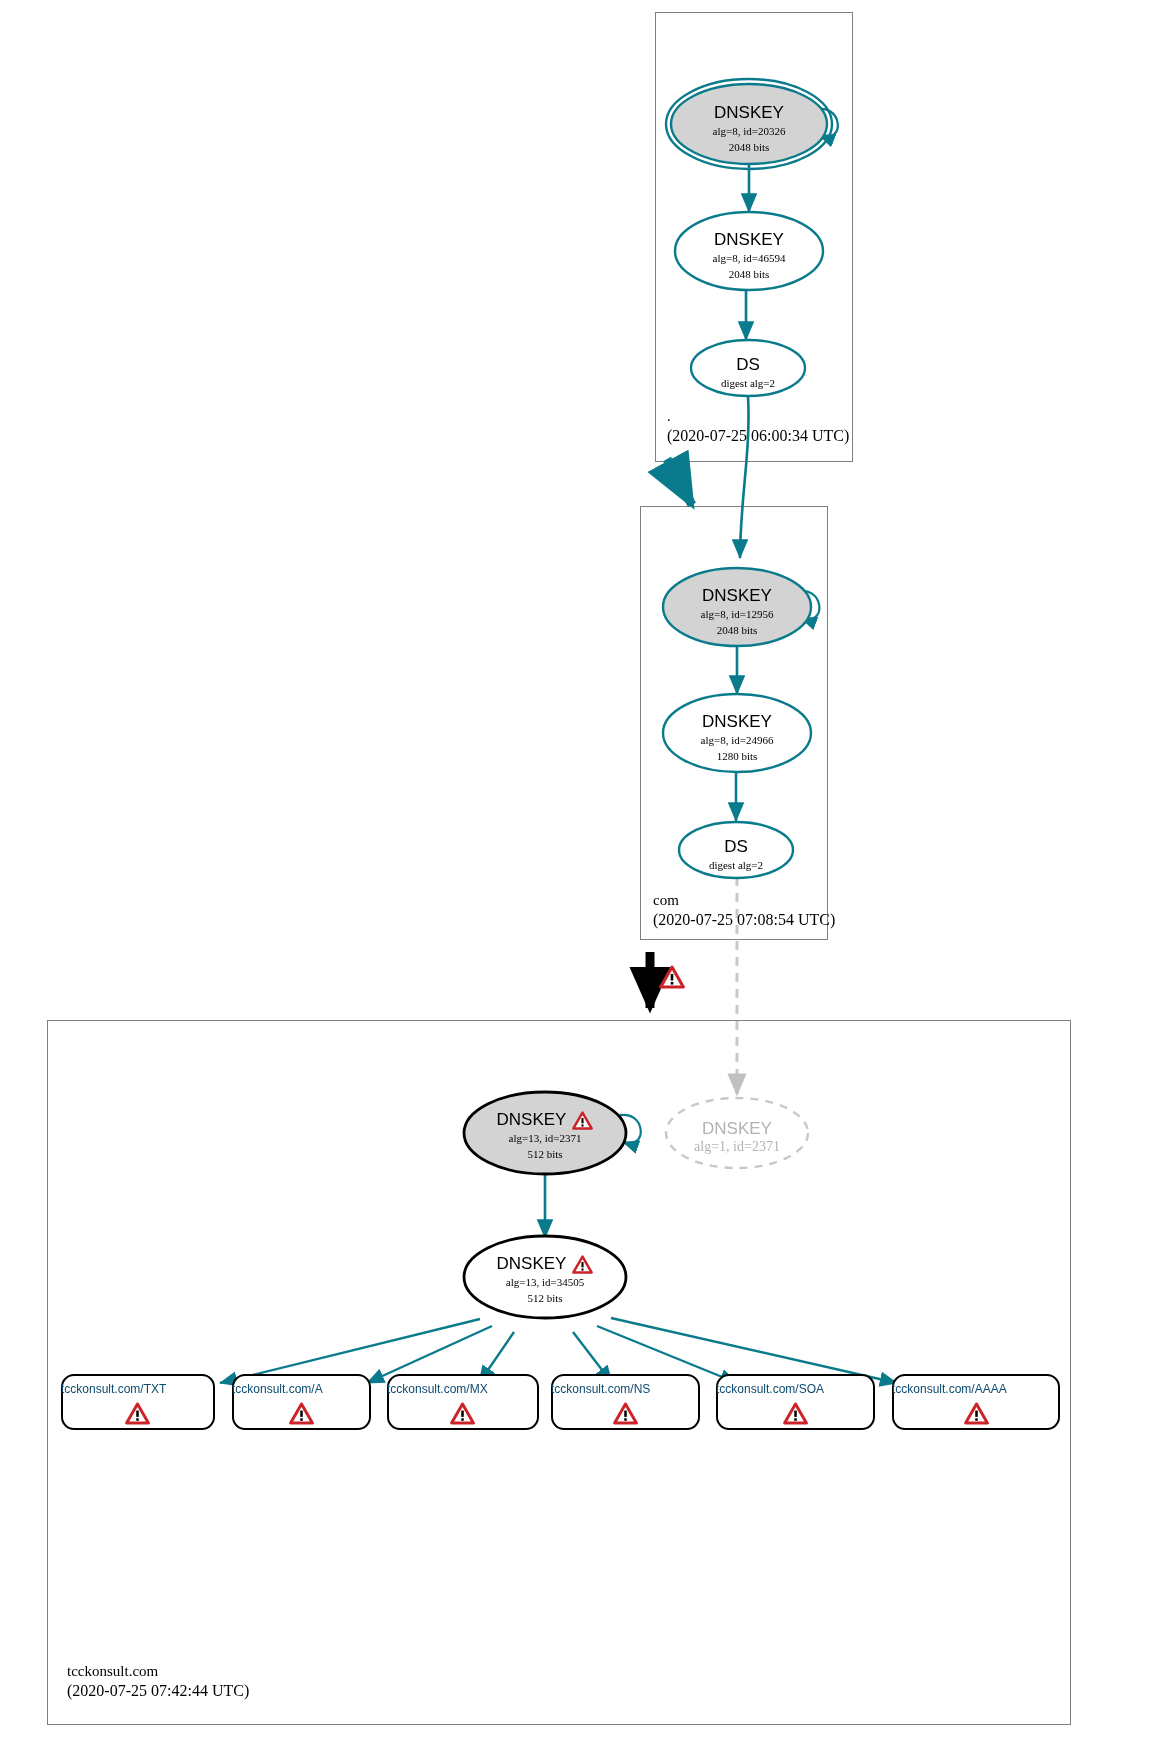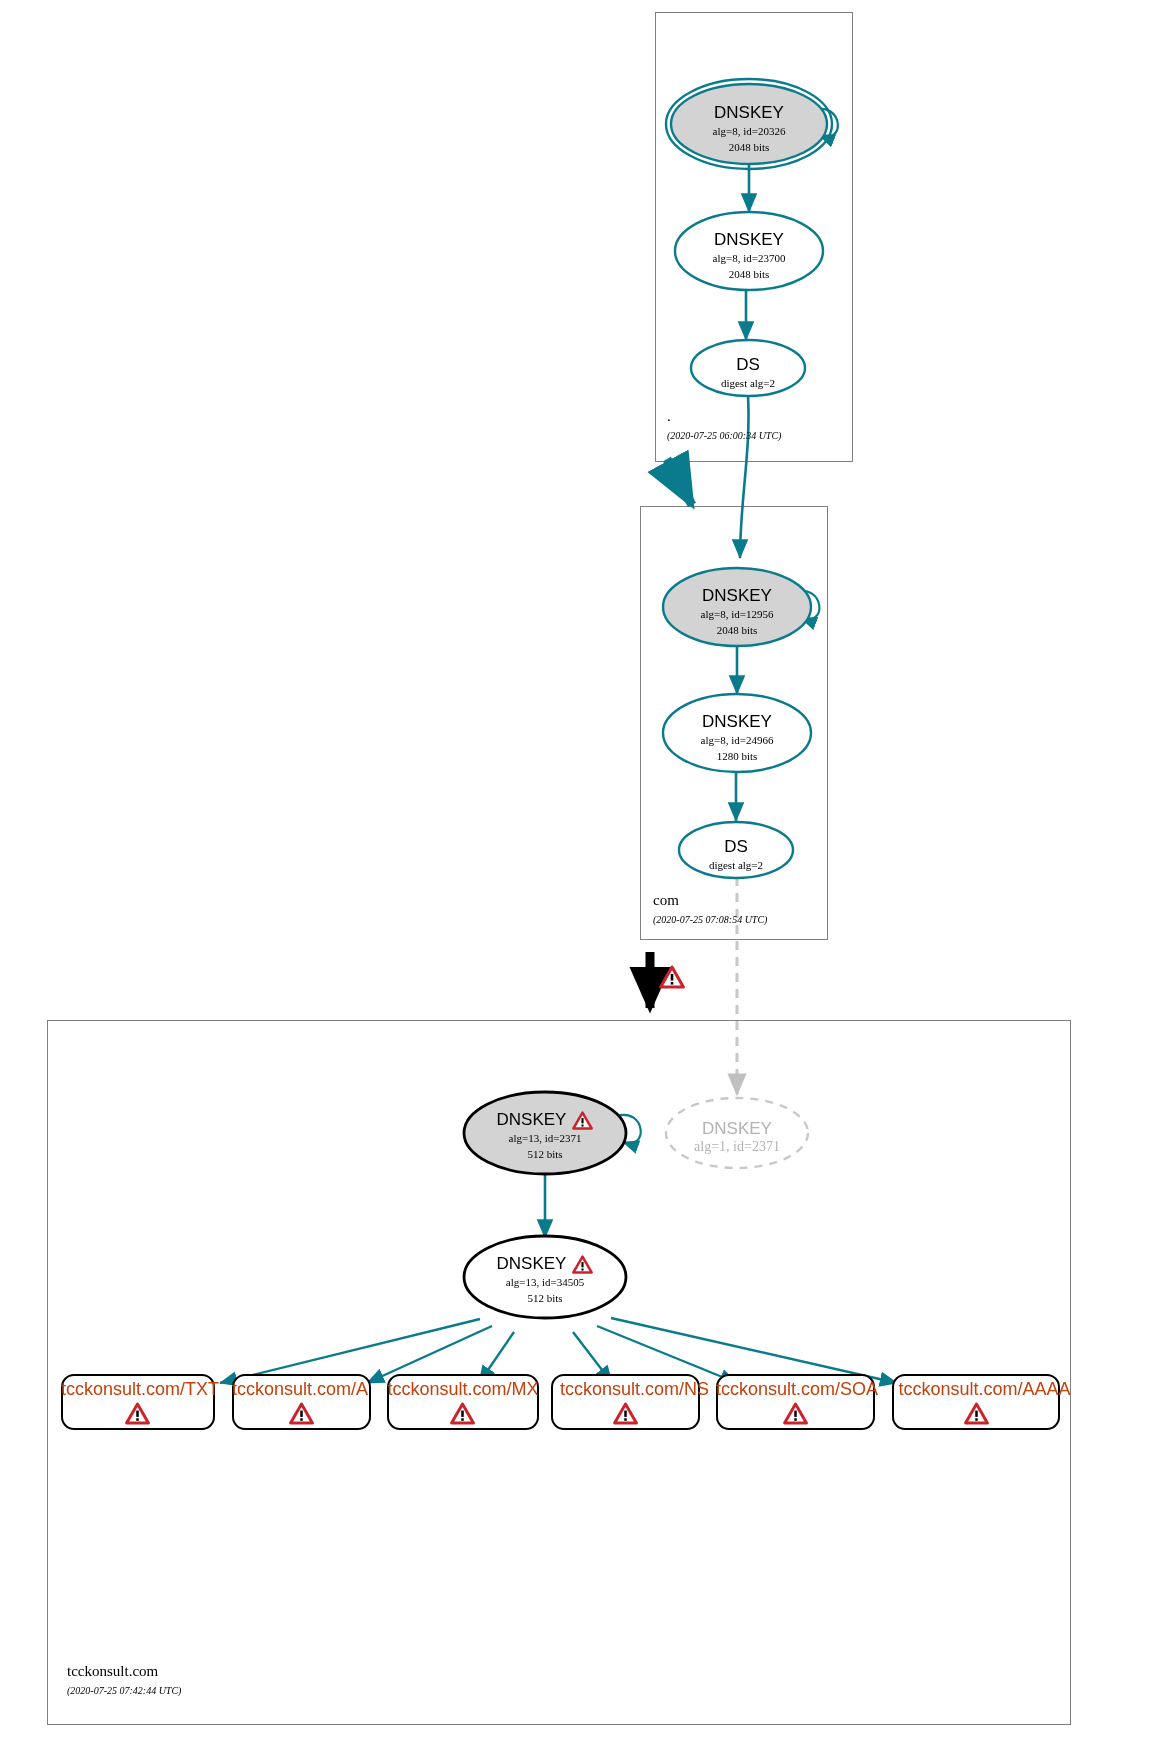--- a/index.html
+++ b/index.html
@@ -4,29 +4,29 @@
 <style>
   html,body{margin:0;padding:0;background:#ffffff;}
   body{width:1163px;height:1745px;position:relative;
        font-family:"Liberation Sans", sans-serif;
        -webkit-font-smoothing:antialiased;}
   #canvas{position:absolute;left:0;top:0;width:1163px;height:1745px;margin-left:37px;}
   svg.layer{position:absolute;left:0;top:0;width:1163px;height:1745px;overflow:visible;}
   .zonebox{position:absolute;border:1px solid #808080;background:transparent;box-sizing:border-box;}
   .zonelabel{position:absolute;font-family:"Liberation Serif", serif;color:#000;white-space:nowrap;}
   .zonelabel .zname{font-size:15px;display:block;line-height:19px;}
-  .zonelabel .ztime{font-size:10px;display:block;line-height:19px;font-style:italic;}
+  .zonelabel .ztime{font-size:16px;display:block;line-height:19px;}
   .nodetext{position:absolute;text-align:center;white-space:nowrap;pointer-events:none;}
   .t1{font-family:"Liberation Sans", sans-serif;font-size:17px;color:#000;line-height:20px;}
   .t2{font-family:"Liberation Serif", serif;font-size:11px;color:#000;line-height:16px;}
   .t1g{font-family:"Liberation Sans", sans-serif;font-size:17px;color:#b3b3b3;line-height:20px;}
   .t2g{font-family:"Liberation Serif", serif;font-size:14px;color:#b3b3b3;line-height:16px;}
   .rrbox{position:absolute;box-sizing:border-box;border:2px solid #000000;border-radius:13px;background:#fff;}
-  .rrlabel{position:absolute;text-align:center;font-family:"Liberation Sans", sans-serif;
-           font-size:18px;color:#c2410c;white-space:nowrap;line-height:19px;}
+  .rrlabel{position:absolute;text-align:left;font-family:"Liberation Sans", sans-serif;
+           font-size:12px;color:#0c4a6e;white-space:nowrap;line-height:19px;}
   .warn{position:absolute;}
 </style>
 </head>
 <body>
 
 <div id="canvas">
 
   <div class="zonebox" style="left:618px;top:12px;width:198px;height:450px;"></div>
   <div class="zonebox" style="left:603px;top:506px;width:188px;height:434px;"></div>
   <div class="zonebox" style="left:10px;top:1020px;width:1024px;height:705px;"></div>
@@ -98,21 +98,21 @@
   </svg>
 
   <div class="nodetext" style="left:612px;top:103px;width:200px;">
     <div class="t1">DNSKEY</div>
     <div class="t2">alg=8, id=20326</div>
     <div class="t2">2048 bits</div>
   </div>
 
   <div class="nodetext" style="left:612px;top:230px;width:200px;">
     <div class="t1">DNSKEY</div>
-    <div class="t2">alg=8, id=23700</div>
+    <div class="t2">alg=8, id=46594</div>
     <div class="t2">2048 bits</div>
   </div>
 
   <div class="nodetext" style="left:611px;top:355px;width:200px;">
     <div class="t1">DS</div>
     <div class="t2">digest alg=2</div>
   </div>
 
   <div class="nodetext" style="left:600px;top:586px;width:200px;">
     <div class="t1">DNSKEY</div>

